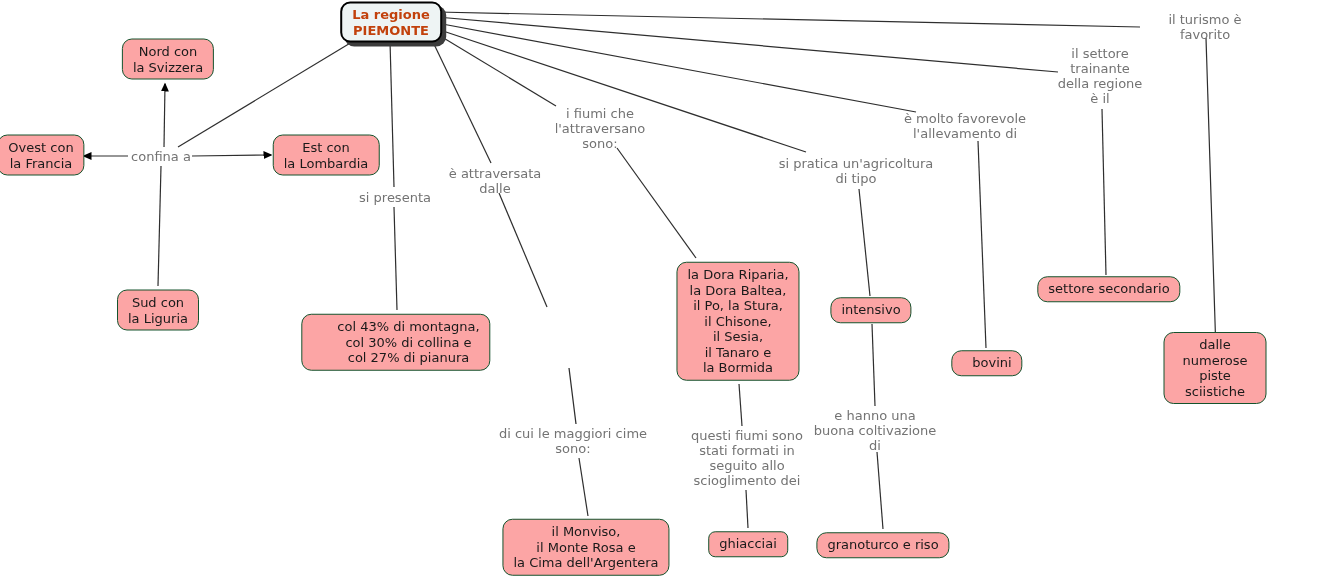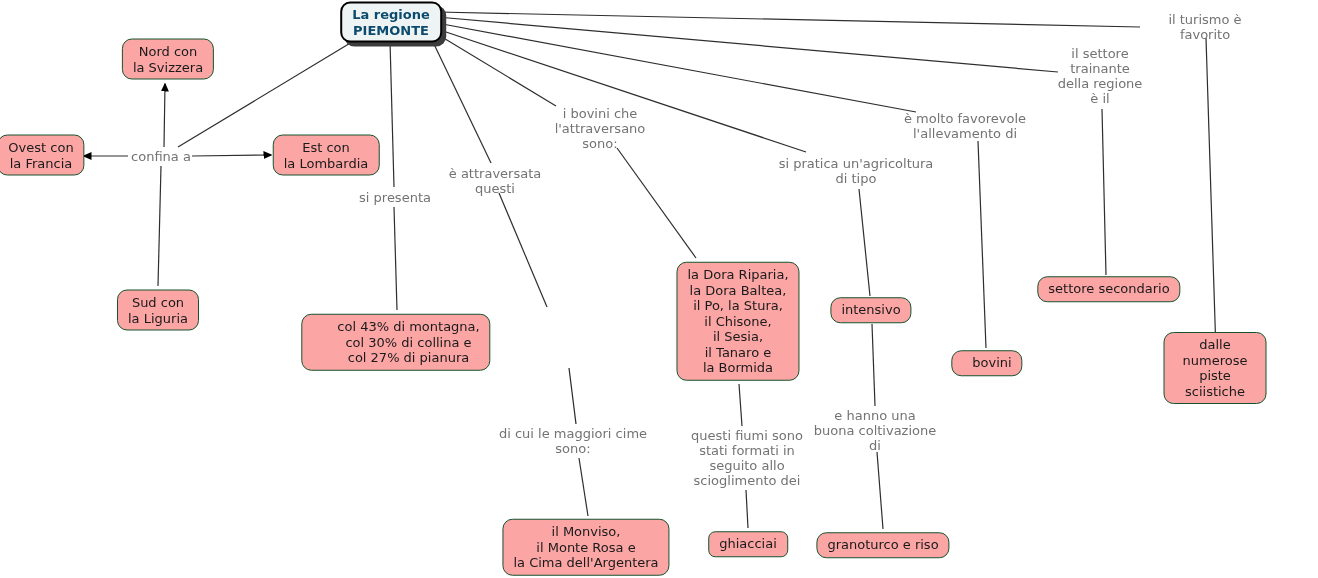--- a/index.html
+++ b/index.html
@@ -33,21 +33,21 @@
     font-size: 13px;
     line-height: 15.5px;
     color: #1a1a1a;
   }
   .main-node {
     background: #eef4f4;
     border: 2px solid #000000;
     border-radius: 10px;
     box-shadow: 4px 4px 0 0 #3c3c3c;
     font-weight: bold;
-    color: #0c4a6e;
+    color: #c2410c;
     padding: 3px 10px;
   }
   .label {
     position: absolute;
     transform: translate(-50%, -50%);
     text-align: center;
     white-space: pre-line;
     font-size: 13px;
     line-height: 15px;
     color: #737373;
@@ -122,22 +122,22 @@
   <div class="box" style="left:748px; top:544px;border-radius:7px;">ghiacciai</div>
   <div class="box" style="left:871px; top:310px;">intensivo</div>
   <div class="box" style="left:883px; top:545px;">granoturco e riso</div>
   <div class="box" style="left:987px; top:363px;padding-left:20px;">bovini</div>
   <div class="box" style="left:1109px; top:289px;">settore secondario</div>
   <div class="box" style="left:1215px; top:368px;">dalle numerose piste sciistiche</div>
 
   <div class="label" style="left:161px; top:156px;">confina a</div>
   <div class="label" style="left:395px; top:197px;">si presenta</div>
   <div class="label" style="left:495px; top:181px;">è attraversata
-questi</div>
-  <div class="label" style="left:600px; top:128px;">i bovini che
+dalle</div>
+  <div class="label" style="left:600px; top:128px;">i fiumi che
 l'attraversano
 sono:</div>
   <div class="label" style="left:573px; top:441px;">di cui le maggiori cime
 sono:</div>
   <div class="label" style="left:747px; top:458px;">questi fiumi sono
 stati formati in
 seguito allo
 scioglimento dei</div>
   <div class="label" style="left:856px; top:171px;">si pratica un'agricoltura
 di tipo</div>

